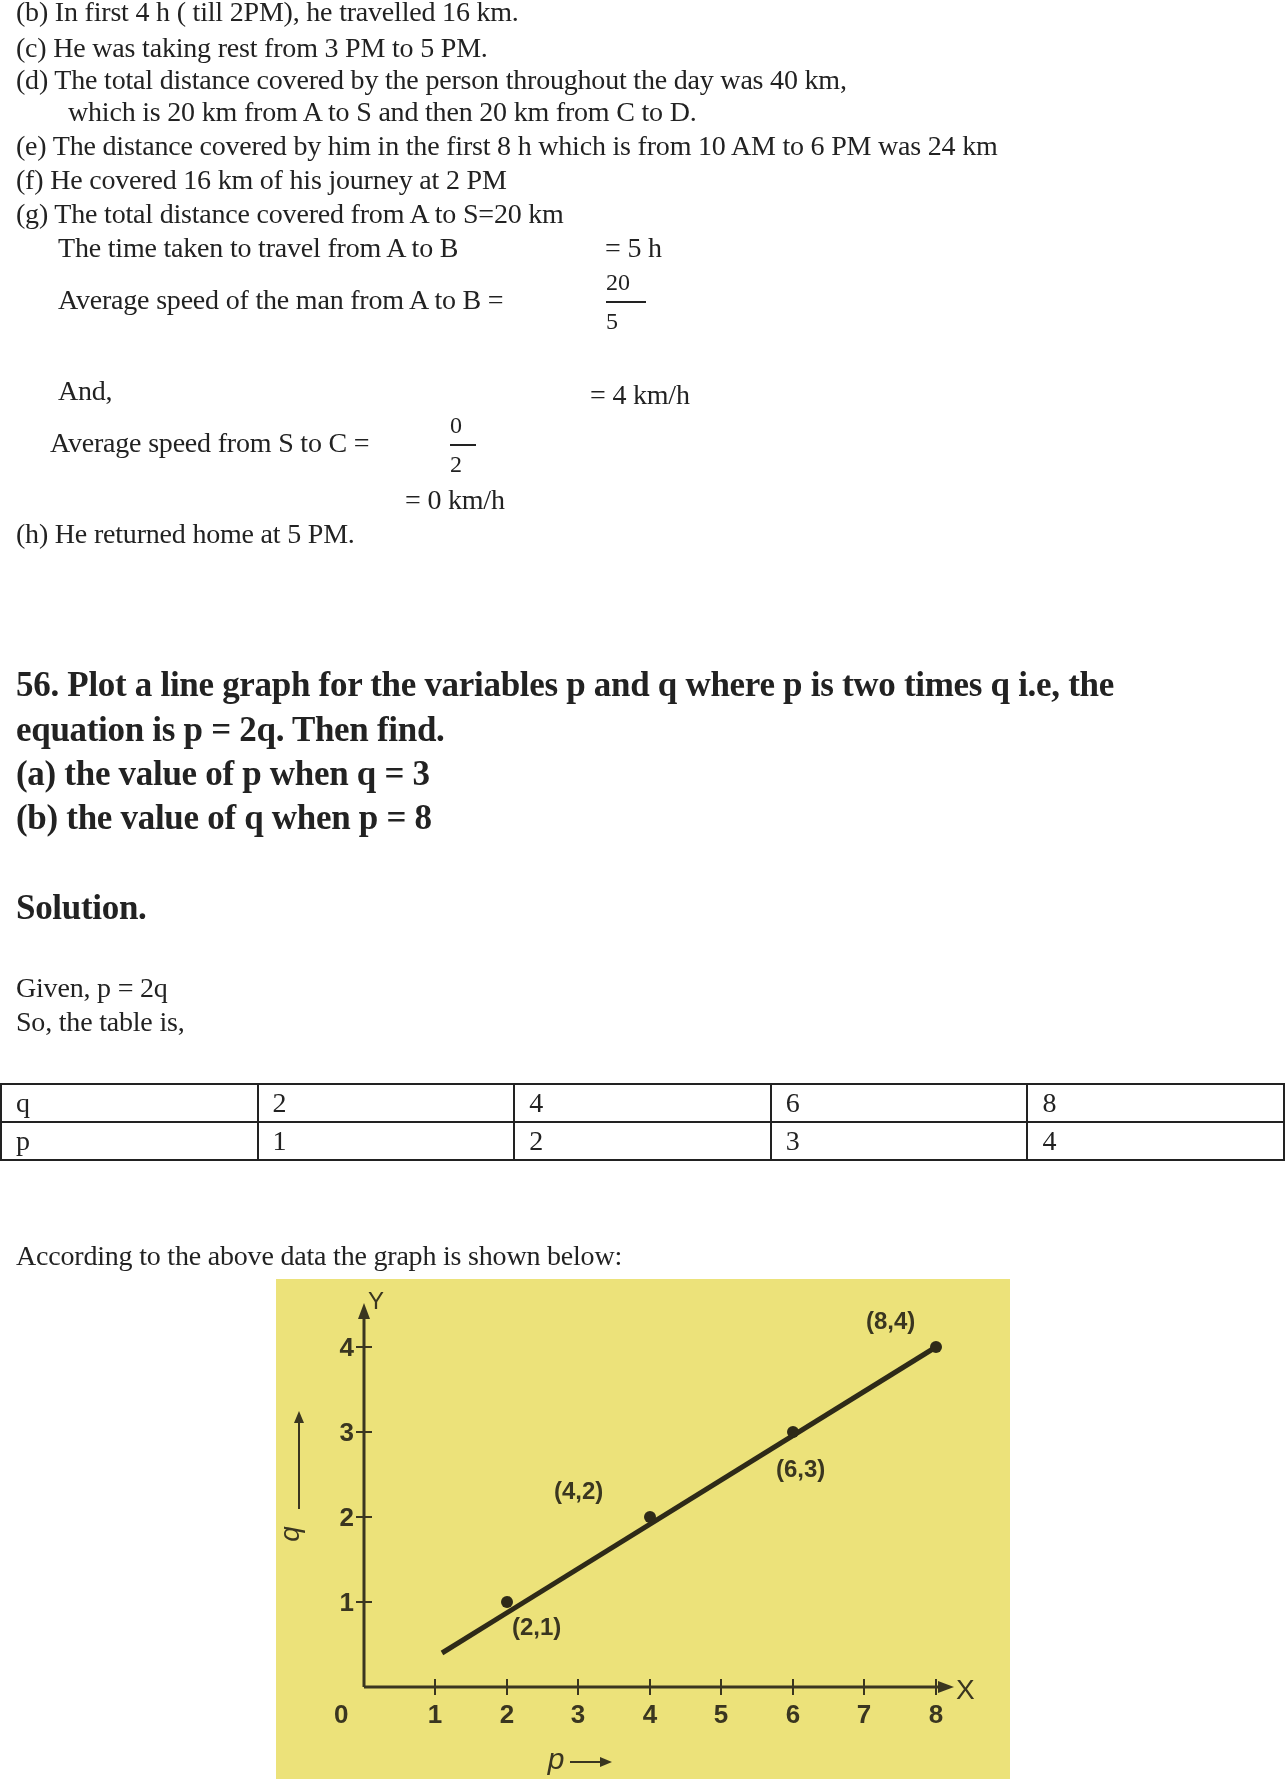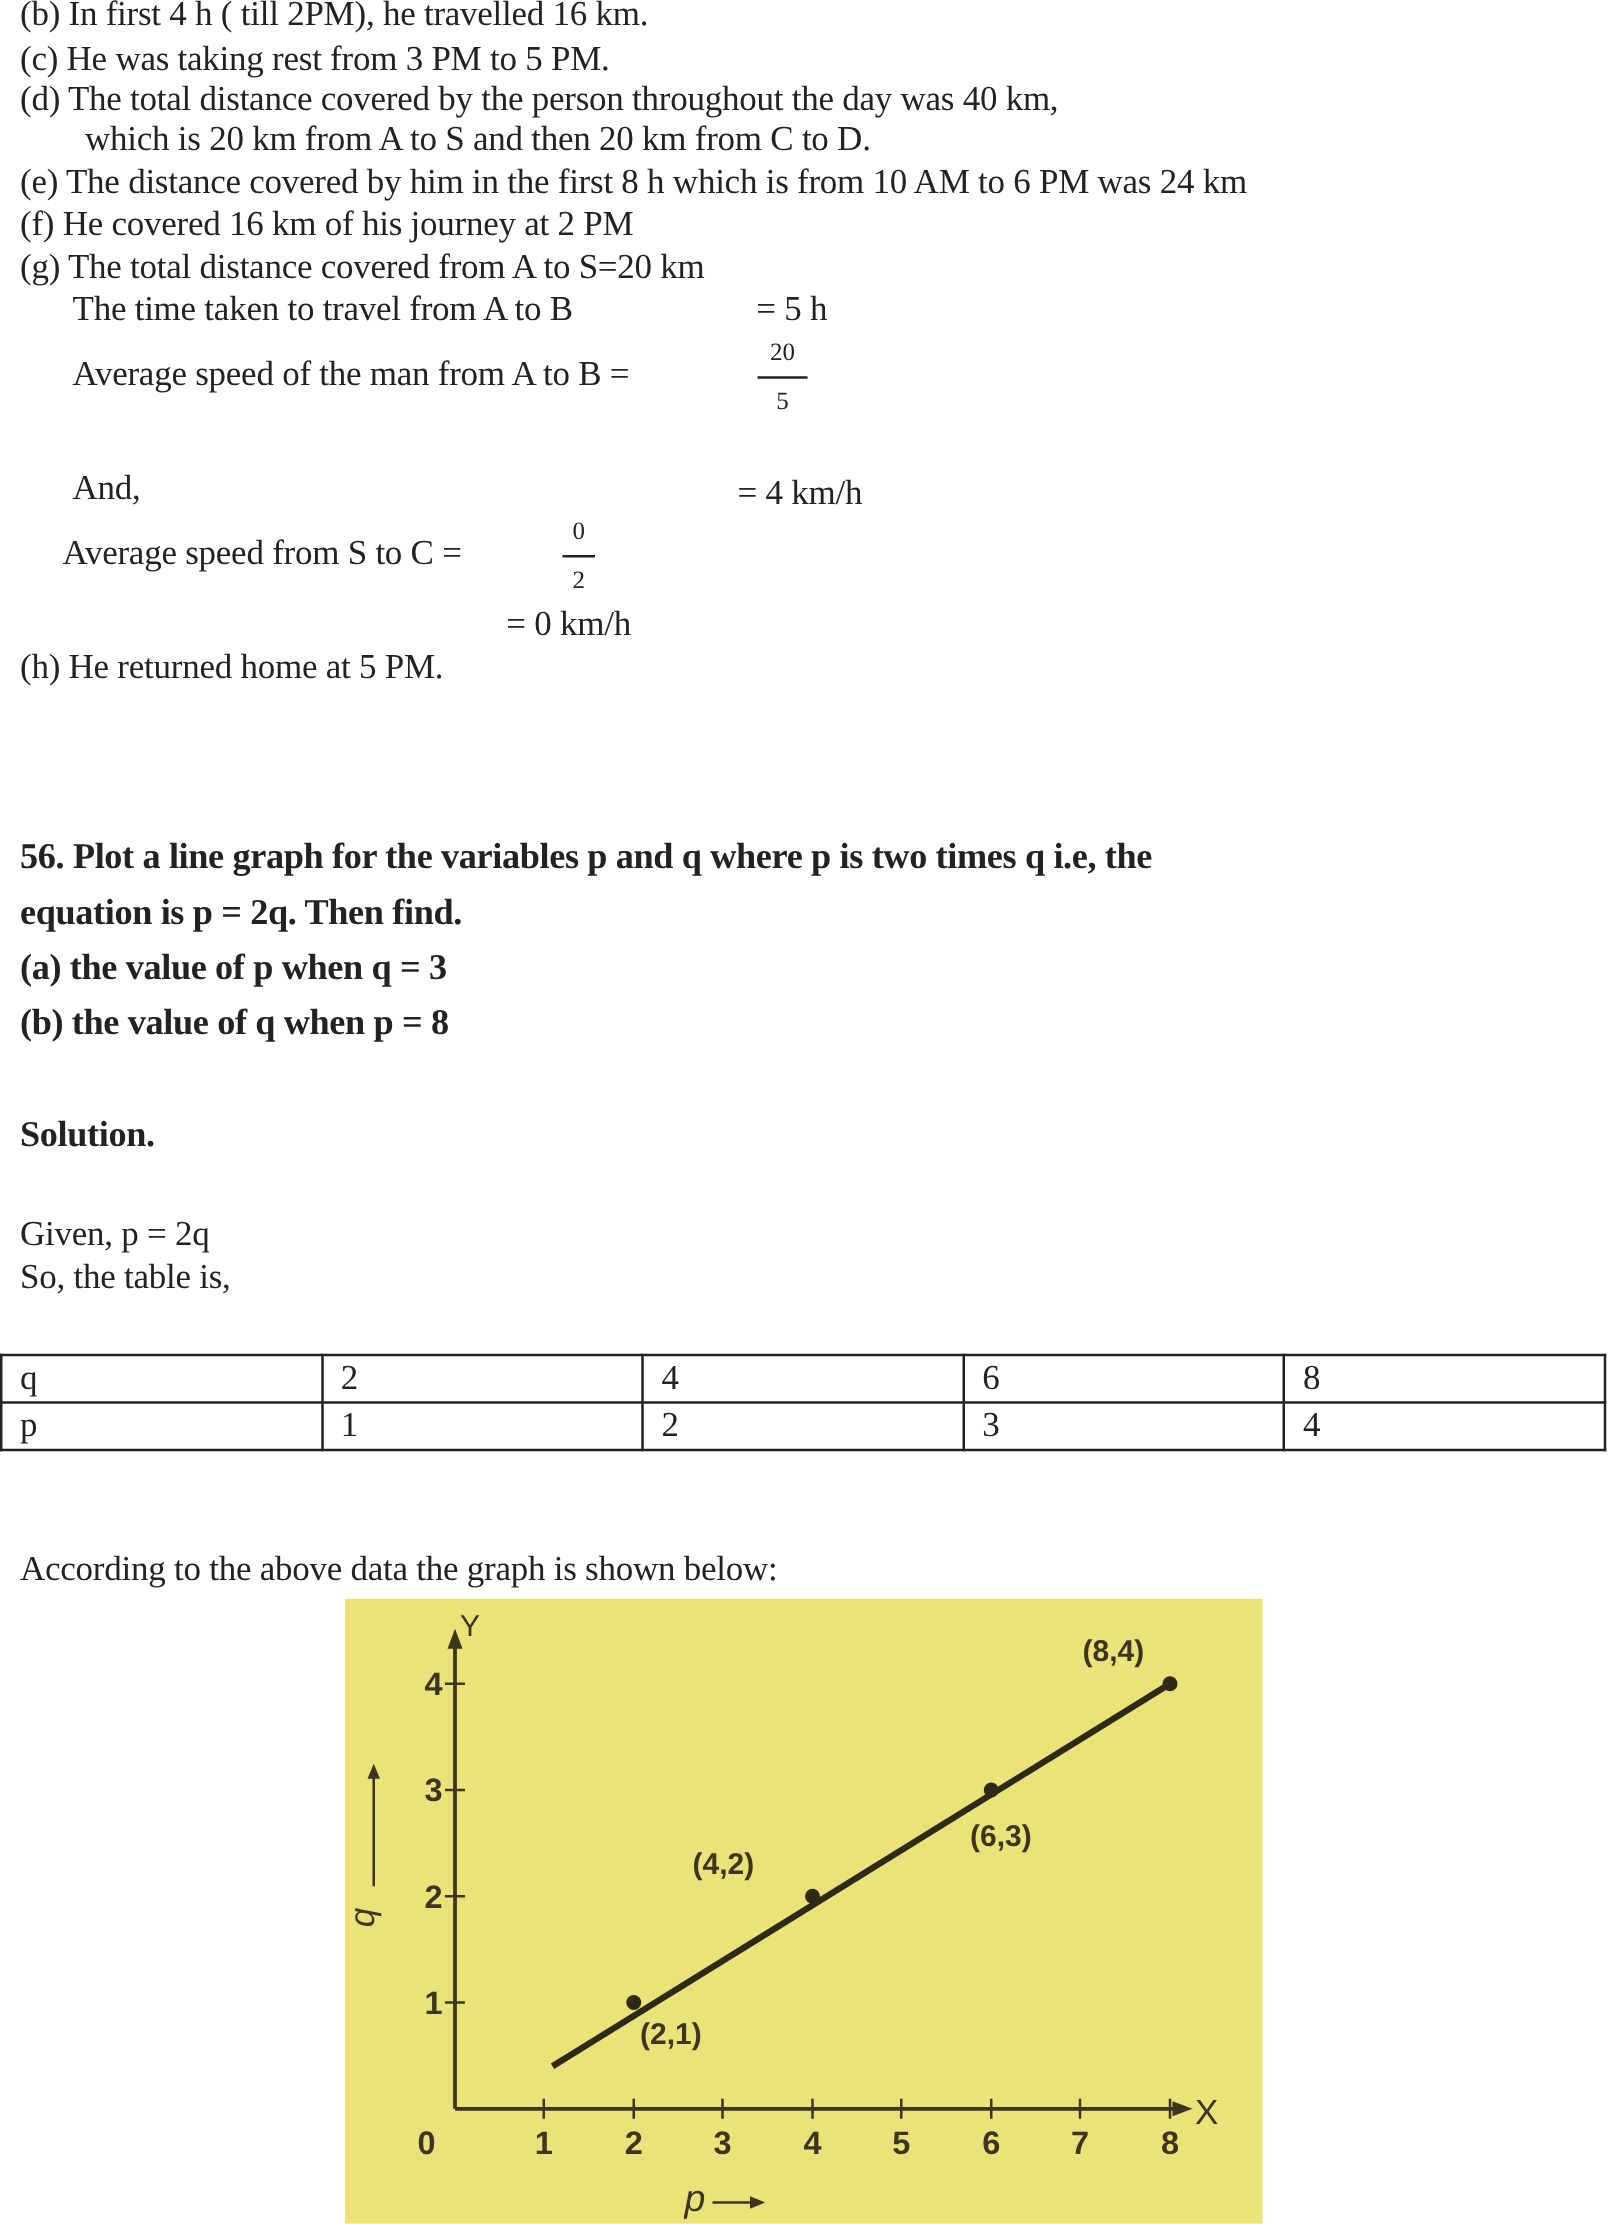--- a/index.html
+++ b/index.html
@@ -7,23 +7,23 @@
     width: 1286px; height: 1779px; position: relative; overflow: hidden;
     font-family: "Liberation Serif", "DejaVu Serif", serif;
     color: #222222;
   }
   .line {
     position: absolute; white-space: nowrap;
     font-size: 28px; line-height: 32px; letter-spacing: -0.2px;
   }
   .q-line {
     position: absolute; white-space: nowrap;
-    font-size: 29px; line-height: 40px; font-weight: bold; letter-spacing: -0.3px;
+    font-size: 35px; line-height: 40px; font-weight: bold; letter-spacing: -0.3px;
   }
-  .frac { position: absolute; text-align: center; font-size: 20px; line-height: 30px; }
+  .frac { position: absolute; font-size: 24px; line-height: 30px; }
   .frac .bar { display:block; border-top: 2px solid #222; margin: 4px 0 3px; }
   table.pq {
     position: absolute; left: 0; top: 1083px; width: 1285px;
     border-collapse: collapse; table-layout: fixed;
     font-size: 28px;
   }
   table.pq td {
     border: 2px solid #222; height: 36px; padding: 0 0 0 14px; vertical-align: middle;
   }
   .chart {

